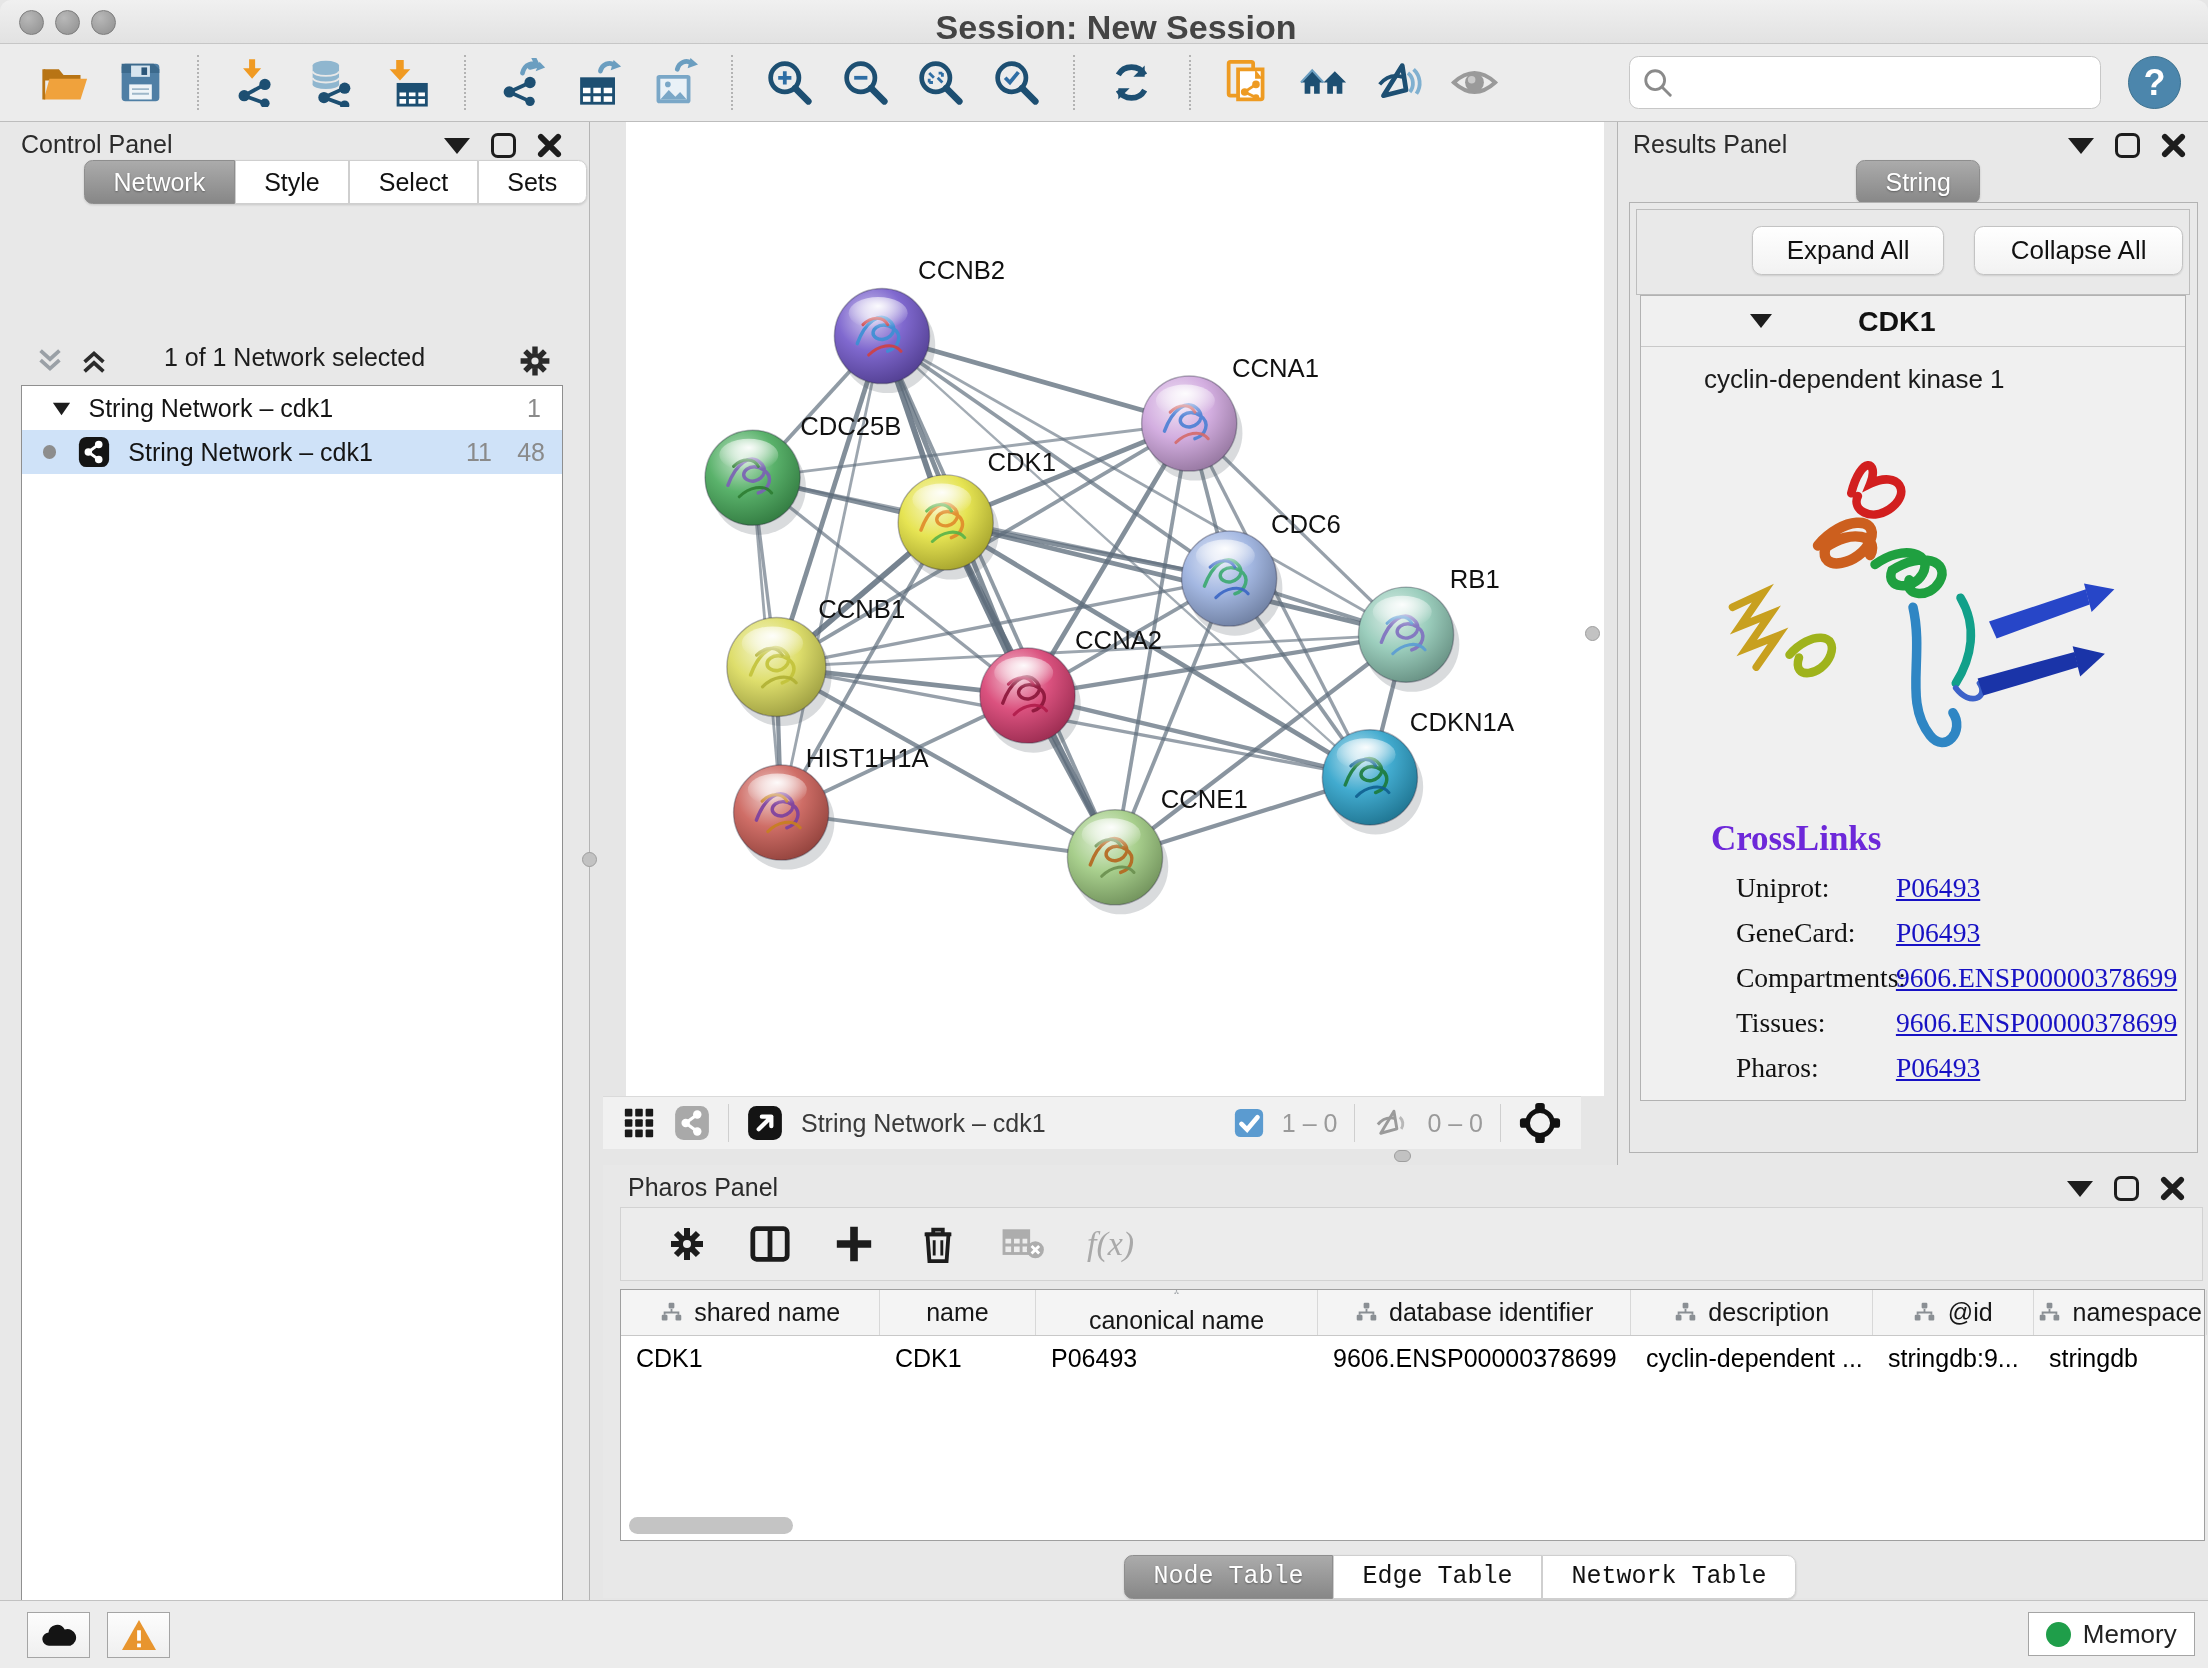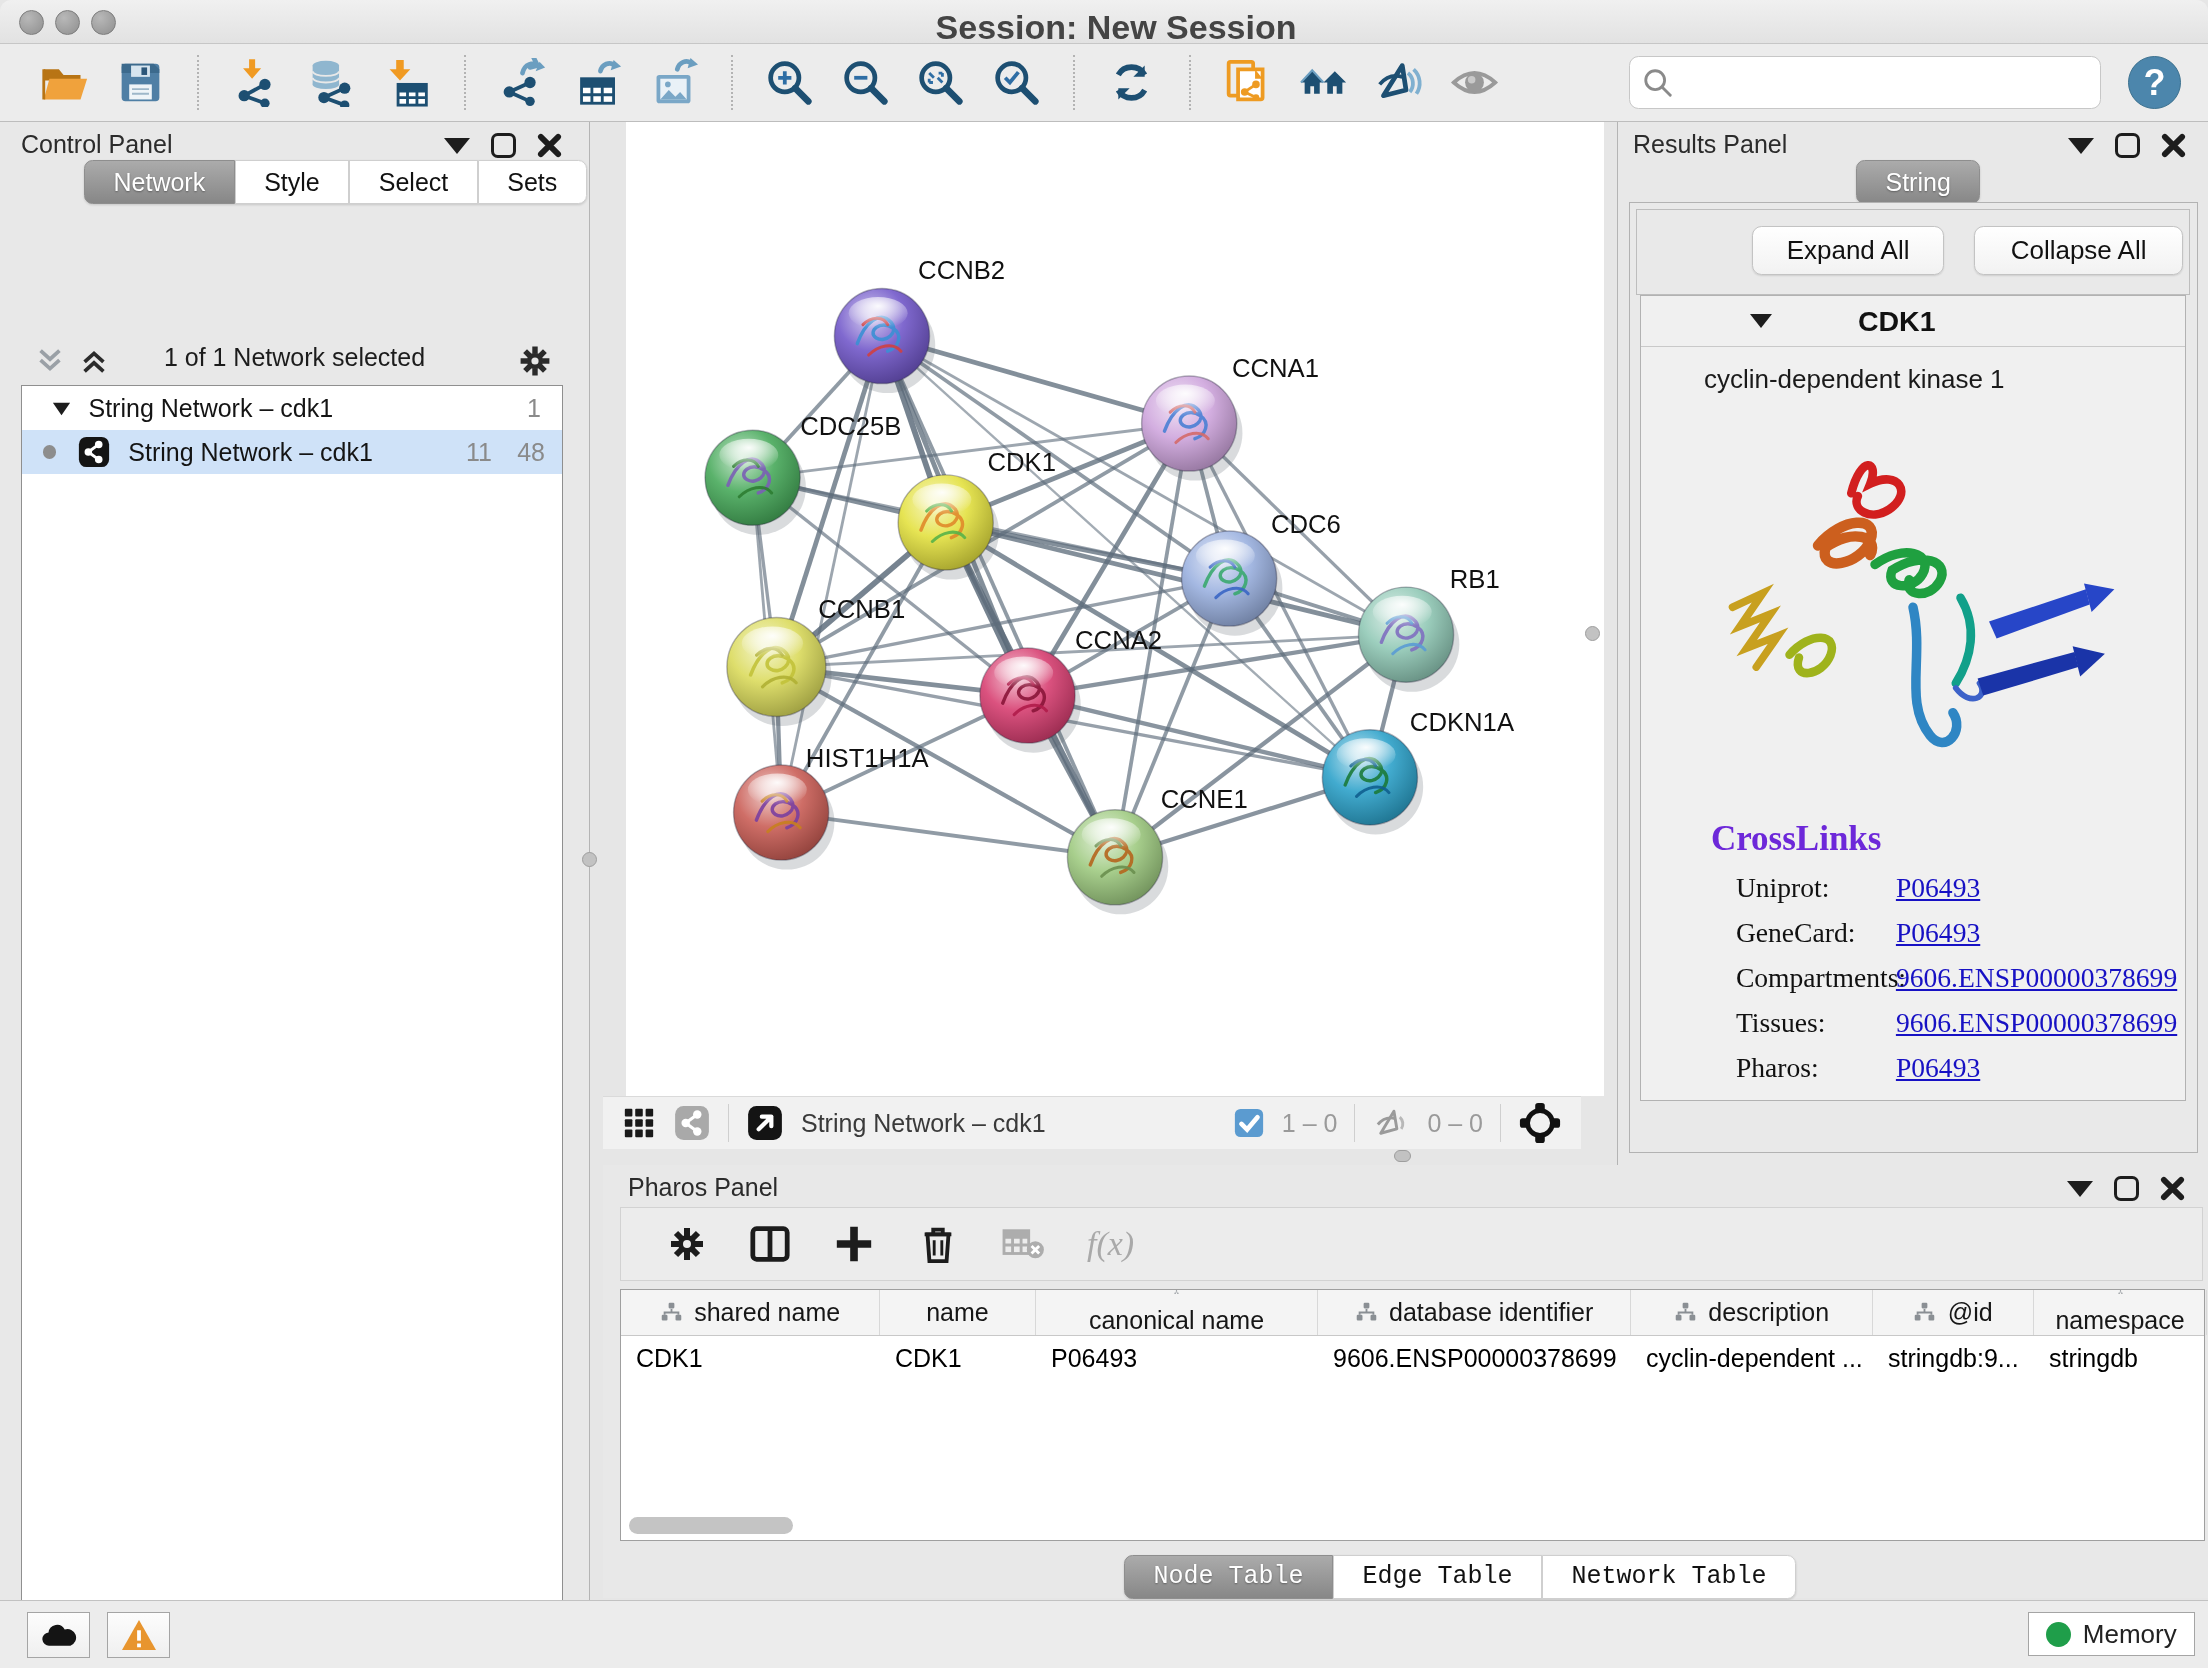--- a/index.html
+++ b/index.html
@@ -737,21 +737,21 @@
           </div>
           <div class="th" style="width: 161px;">
             <svg width="23" height="23" viewBox="0 0 20 20">
               <rect x="7.5" y="1.5" width="5" height="5" rx="1" fill="#8a8f94"></rect>
               <rect x="1.5" y="12" width="5" height="5" rx="1" fill="#8a8f94"></rect>
               <rect x="13.5" y="12" width="5" height="5" rx="1" fill="#8a8f94"></rect>
               <path d="M10 7 v3 M4 12 v-2 h12 v2" stroke="#8a8f94" stroke-width="1.6" fill="none"></path>
             </svg>
             <span>@id</span>
           </div>
-          <div class="th" style="width: 173px; flex-direction: column;">
+          <div class="th" style="width: 173px;">
             <svg width="23" height="23" viewBox="0 0 20 20">
               <rect x="7.5" y="1.5" width="5" height="5" rx="1" fill="#8a8f94"></rect>
               <rect x="1.5" y="12" width="5" height="5" rx="1" fill="#8a8f94"></rect>
               <rect x="13.5" y="12" width="5" height="5" rx="1" fill="#8a8f94"></rect>
               <path d="M10 7 v3 M4 12 v-2 h12 v2" stroke="#8a8f94" stroke-width="1.6" fill="none"></path>
             </svg>
             <span>namespace</span>
           </div>
         </div>
       <div id="tbl-body">

